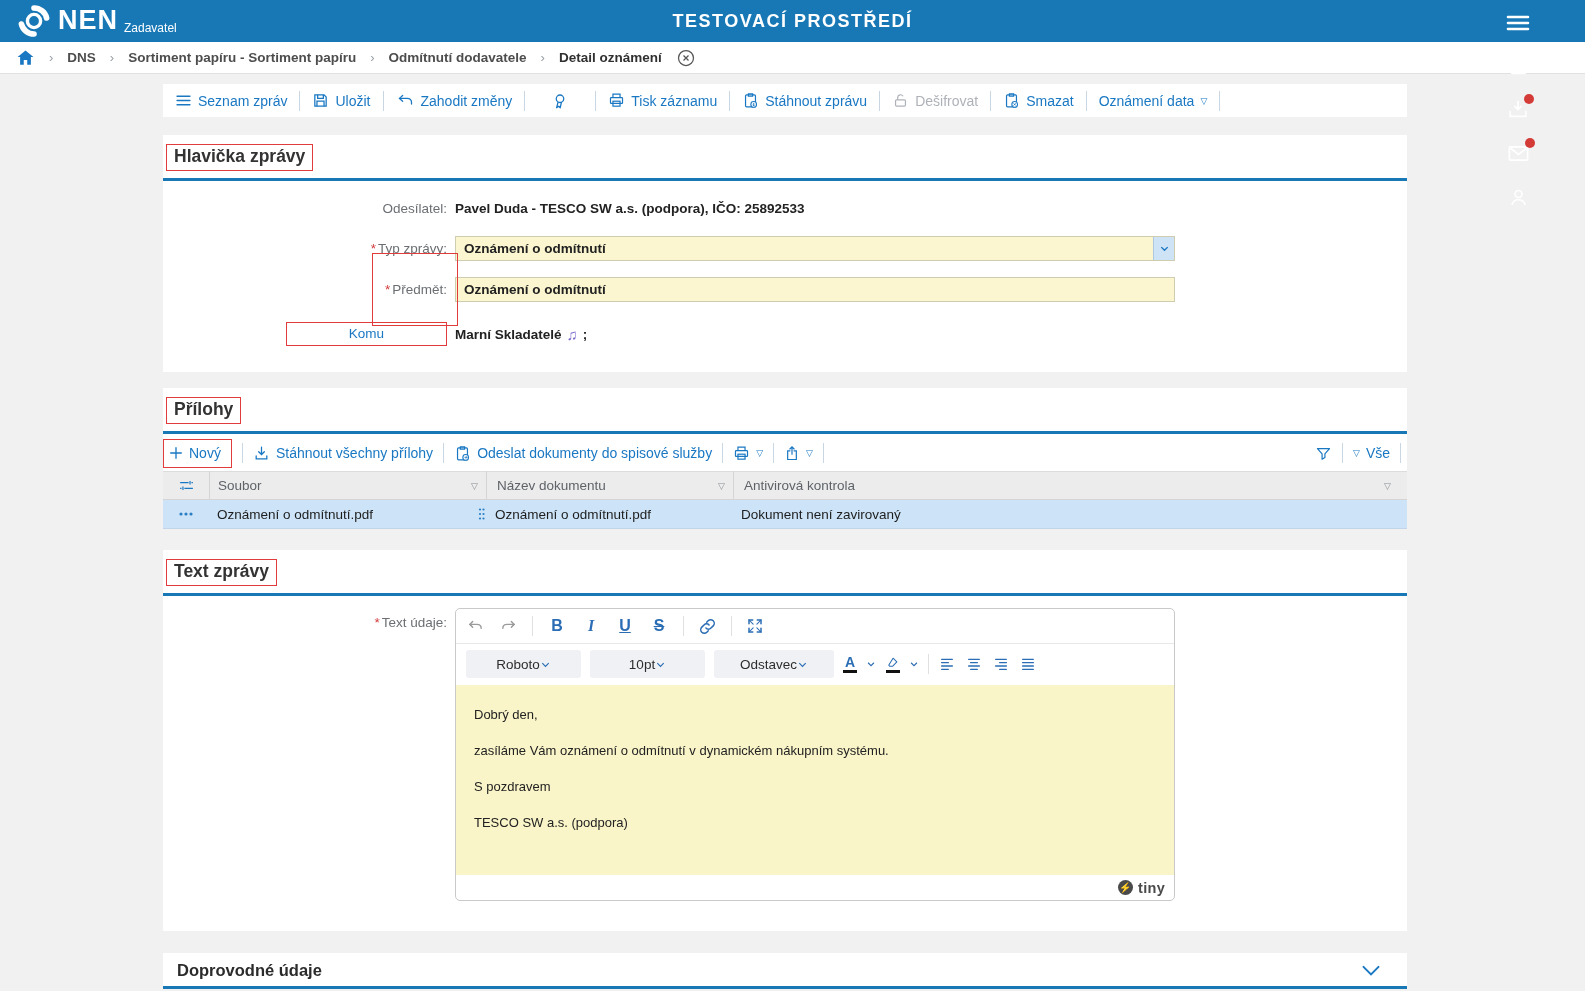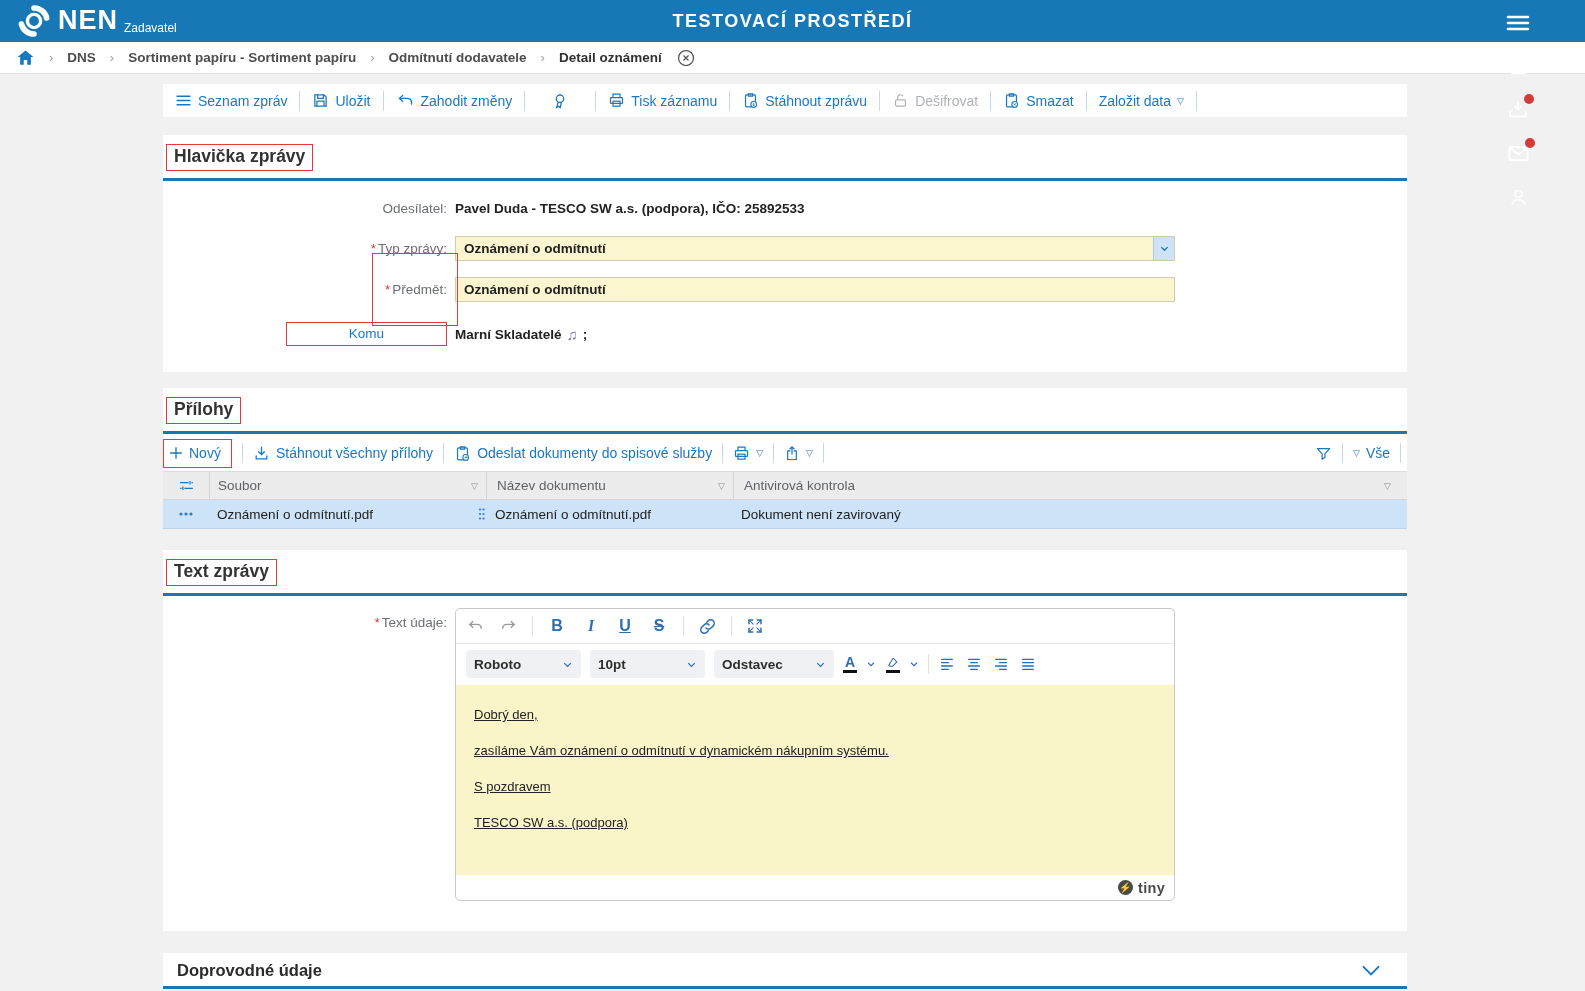--- a/index.html
+++ b/index.html
@@ -76,27 +76,27 @@
   .editor-row { display:flex; align-items:flex-start; padding:12px 0 30px; }
   .editor-label { padding-top:7px; }
   .editor { width:720px; border:1px solid #c9c9c9; border-radius:5px; background:#fff; overflow:hidden; }
   .ed-tb1 { display:flex; align-items:center; gap:14px; padding:7px 10px; border-bottom:1px solid #e8e8e8; }
   .ed-tb2 { display:flex; align-items:center; gap:9px; padding:6px 10px 7px; }
   .ed-sep { width:1px; height:20px; background:#e0e0e0; }
   .ed-btn { color:#2a6db4; font-size:16px; font-weight:bold; width:20px; text-align:center; cursor:pointer; }
   .ed-btn.italic { font-style:italic; font-family:"Liberation Serif",serif; }
   .ed-btn.under { text-decoration:underline; }
   .ed-btn.strike { text-decoration:line-through; }
-  .ed-select { background:#f0f1f4; border-radius:3px; height:28px; display:flex; align-items:center; justify-content:space-between; padding:0 8px; font-size:13.5px; color:#2d2d2d; cursor:pointer;font-weight:bold; }
+  .ed-select { background:#f0f1f4; border-radius:3px; height:28px; display:flex; align-items:center; justify-content:center; padding:0 8px; font-size:13.5px; color:#2d2d2d; cursor:pointer; }
   .w115{width:115px}.w120{width:120px}
   .color-btn { display:flex; flex-direction:column; align-items:center; gap:1px; cursor:pointer; }
   .color-a { color:#2a6db4; font-weight:bold; font-size:14px; line-height:13px; }
   .color-bar { width:14px; height:3px; background:#111; }
   .ed-content { background:#faf5c8; min-height:190px; padding:22px 18px 4px; font-size:13px; color:#222; }
-  .ed-content p { margin:0 0 21px;text-decoration:underline; }
+  .ed-content p { margin:0 0 21px; }
   .ed-status { height:25px; display:flex; align-items:center; justify-content:flex-end; gap:5px; padding-right:9px; }
   .tiny-circle { width:15px; height:15px; border-radius:50%; background:#4a4a4a; color:#fff; font-size:10px; display:flex; align-items:center; justify-content:center; }
   .tiny-text { font-size:14.5px; color:#4a4a4a; font-weight:bold; letter-spacing:.3px; }
 
   
   .accomp { display:flex; align-items:center; padding:8px 26px 6px 14px; }
   .accomp-title { font-size:16.5px; font-weight:bold; color:#2b2b2b; }
   .accomp-chevron { margin-left:auto; cursor:pointer; }
 </style>
 </head>
@@ -279,21 +279,21 @@
             <rect x="5" y="4" width="14" height="17" rx="1.5"></rect>
             <path d="M9 2.5h6V6H9z"></path>
             <circle cx="16.5" cy="17.5" r="4" fill="#fff" stroke-width="1.5"></circle>
             <path d="M15 16l3 3M18 16l-3 3" stroke-width="1.3"></path>
           </svg>
       </span>
       <span>Smazat</span>
     </div>
     <div class="tool-sep"></div>
     <div class="tool-item">
-      <span>Založit data</span>
+      <span>Oznámení data</span>
       <span class="tri">▽</span>
     </div>
     <div class="tool-sep"></div>
   </div>
 
   <div class="gap18"></div>
 
   <section class="card">
     <div class="sec-head">
       <span class="red-box"><span class="sec-title">Hlavička zprávy</span></span>

